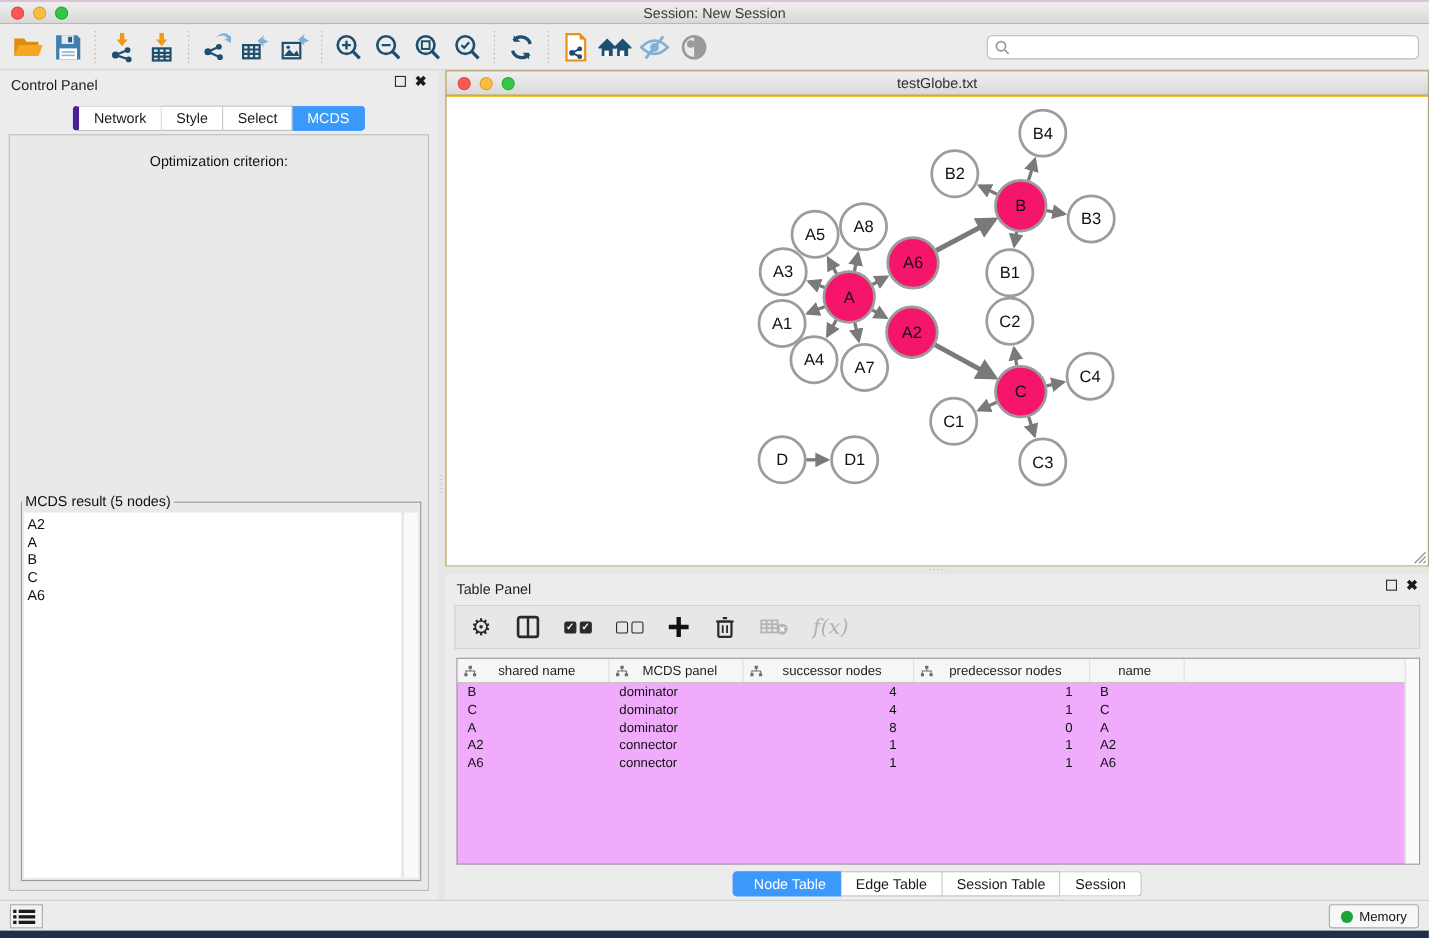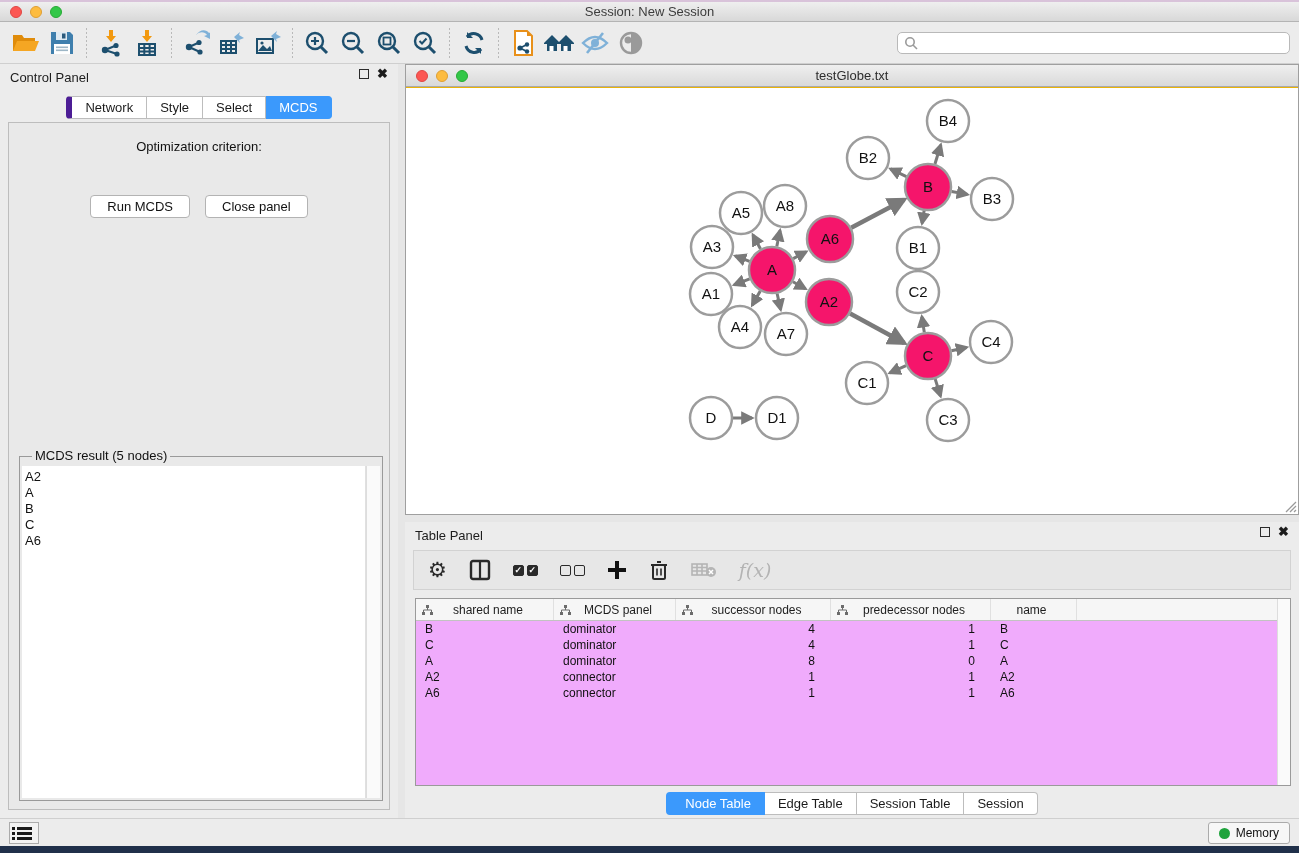--- a/index.html
+++ b/index.html
@@ -61,21 +61,21 @@
   .dd-stepper span { display:block; width:0; height:0; border-left:4px solid transparent;
     border-right:4px solid transparent; }
   .dd-up { border-bottom:4px solid #fff; margin-bottom:2px; }
   .dd-down { border-top:4px solid #fff; }
   .btn-row { position:absolute; left:0; right:0; top:72px; display:flex; justify-content:center; gap:15px; }
   .mac-btn { background:#fff; border:1px solid #b3b3b3; border-radius:4px; font-size:13px;
     color:#111; padding:3px 16px; font-family:"Liberation Sans", sans-serif; }
 
   .result-group { position:absolute; left:10px; width:364px; top:333px; height:345px;
     border:1px solid #9a9a9a; }
-  .result-legend { position:absolute; top:-9px; left:12px; background:#e9e9e9;
+  .result-legend { position:absolute; top:-9px; left:0; background:#e9e9e9;
     font-size:13px; color:#111; padding:0 3px; }
   .result-list { position:absolute; left:2px; right:16px; top:9px; bottom:2px; background:#fff;
     border-right:1px solid #e0e0e0; font-size:13px; color:#111; padding:3px 0 0 3px; }
   .result-item { line-height:16px; }
   .result-scroll { position:absolute; right:2px; top:9px; bottom:2px; width:14px;
     background:#fafafa; border-left:1px solid #ddd; }
 
   
   .net-window { left:405px; top:64px; width:894px; height:451px; background:#eab308;
     border:1px solid #9f9f9f; }
@@ -292,24 +292,20 @@
     </span>
   </div>
   <div class="cp-tabs">
       <div class="seg-tab">Network</div>
       <div class="seg-tab">Style</div>
       <div class="seg-tab">Select</div>
       <div class="seg-tab selected">MCDS</div>
     </div>
   <div class="cp-body">
     <div class="opt-label">Optimization criterion:</div>
-    <div class="btn-row">
-      <button class="mac-btn">Run MCDS</button>
-      <button class="mac-btn">Close panel</button>
-    </div>
     <div class="result-group">
       <span class="result-legend">MCDS result (5 nodes)</span>
       <div class="result-list">
           <div class="result-item">A2</div>
           <div class="result-item">A</div>
           <div class="result-item">B</div>
           <div class="result-item">C</div>
           <div class="result-item">A6</div>
         </div>
       <div class="result-scroll"></div>

